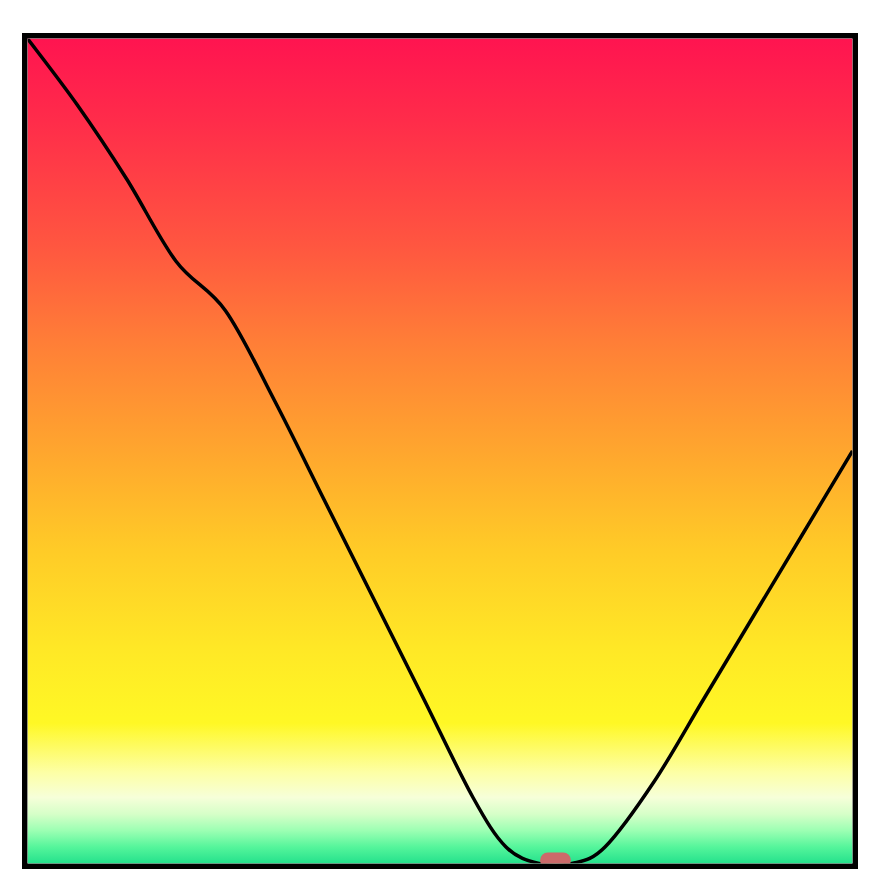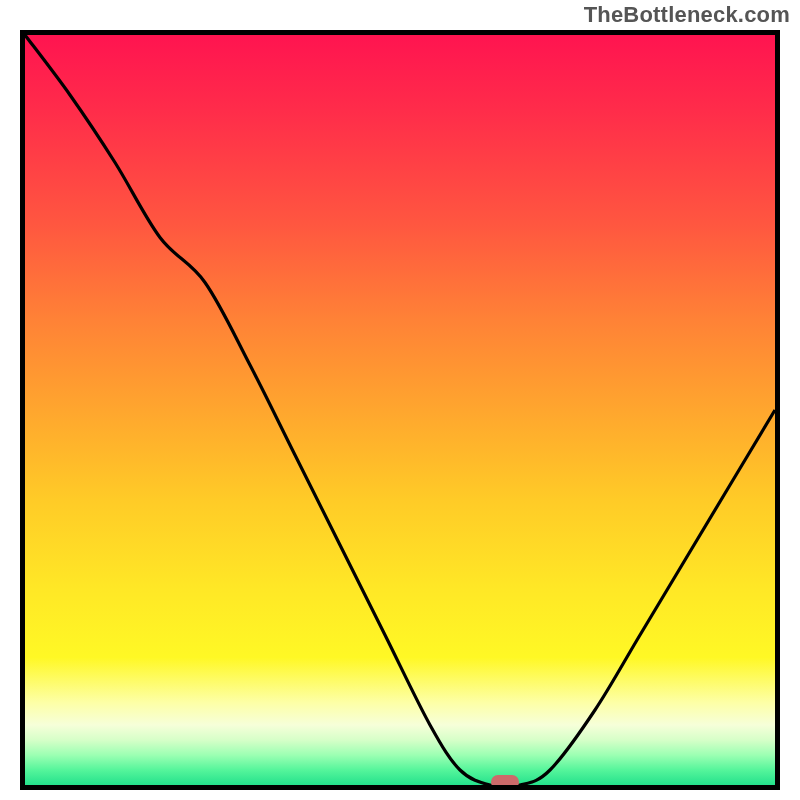--- a/index.html
+++ b/index.html
@@ -69,21 +69,20 @@
     border-radius: 7px;
     background: #cc6a6a;
     transform: translate(-50%, -50%);
   }
 </style>
 </head>
 <body>
 
 <div class="container">
 
-  <div class="watermark">TheBottleneck.com</div>
 
   <div class="plot-frame">
     <div class="gradient"></div>
 
     <svg class="curve" viewBox="0 0 750 750" preserveAspectRatio="none">
       <path fill="none" stroke="#000000" stroke-width="3.2" d="M 0 0 C 7.5 10, 30 38.75, 45 60 C 60 81.25, 75 103.75, 90 127.5 C 105 151.25, 120 182.5, 135 202.5 C 150 222.5, 165 226.24999999999994, 180 247.49999999999994 C 195 268.74999999999994, 210 301.24999999999994, 225 329.99999999999994 C 240 358.74999999999994, 255 390, 270 420 C 285 450, 300 480, 315 510 C 330 540, 345 570, 360 600 C 375 630, 392.5 667.5, 405 690 C 417.5 712.5, 424.99999999999994 725, 434.99999999999994 735 C 444.99999999999994 745, 455 747.5, 465 750 C 475 752.5, 485 752.5, 495 750 C 505 747.5, 512.5 747.5, 525 735 C 537.5 722.5, 555 697.5, 570 675 C 585 652.5, 600 625, 615 600 C 630 575, 645 550, 660 525 C 675 500, 690 475, 705 450 C 720 425, 742.5 387.5, 750 375"></path>
     </svg>
 
     <div class="marker" style="left: 480px; top: 747px; background: rgb(204, 106, 106);"></div>
   </div>

